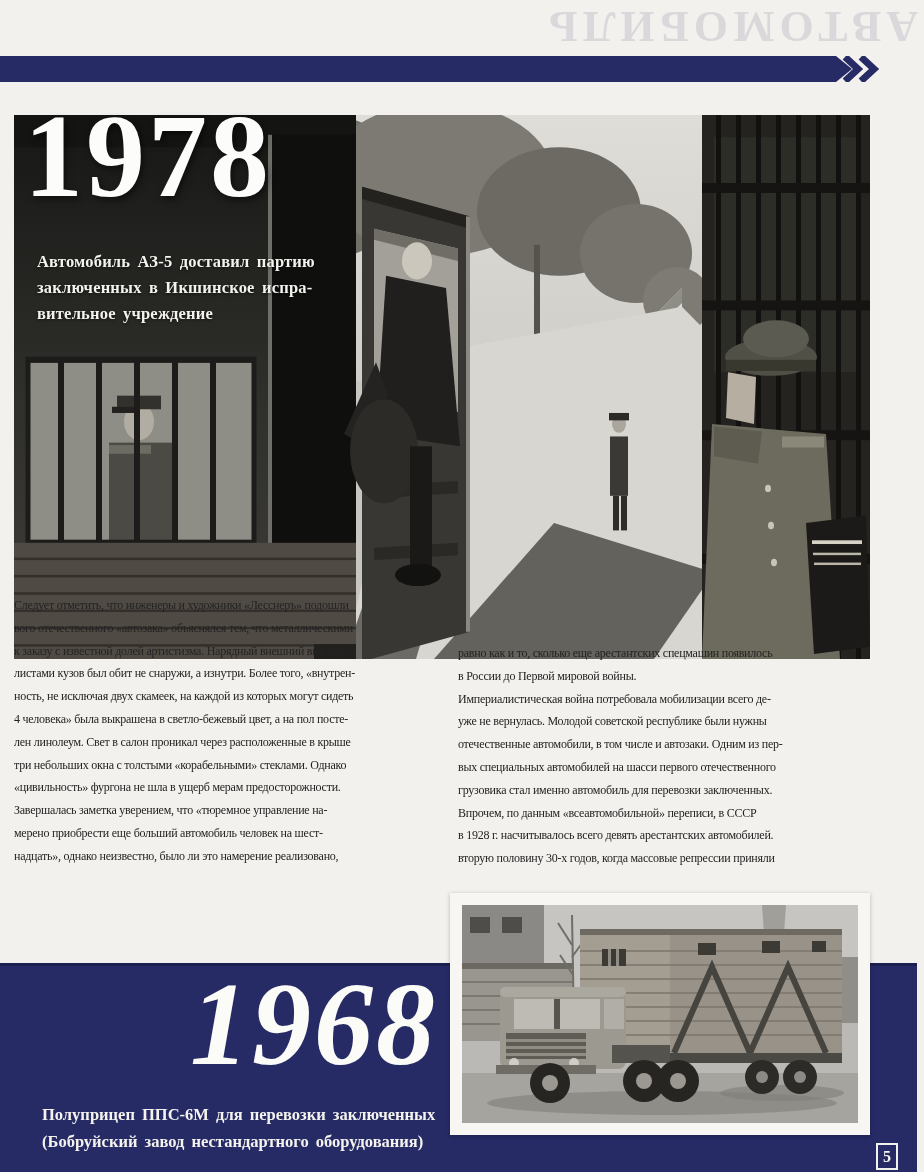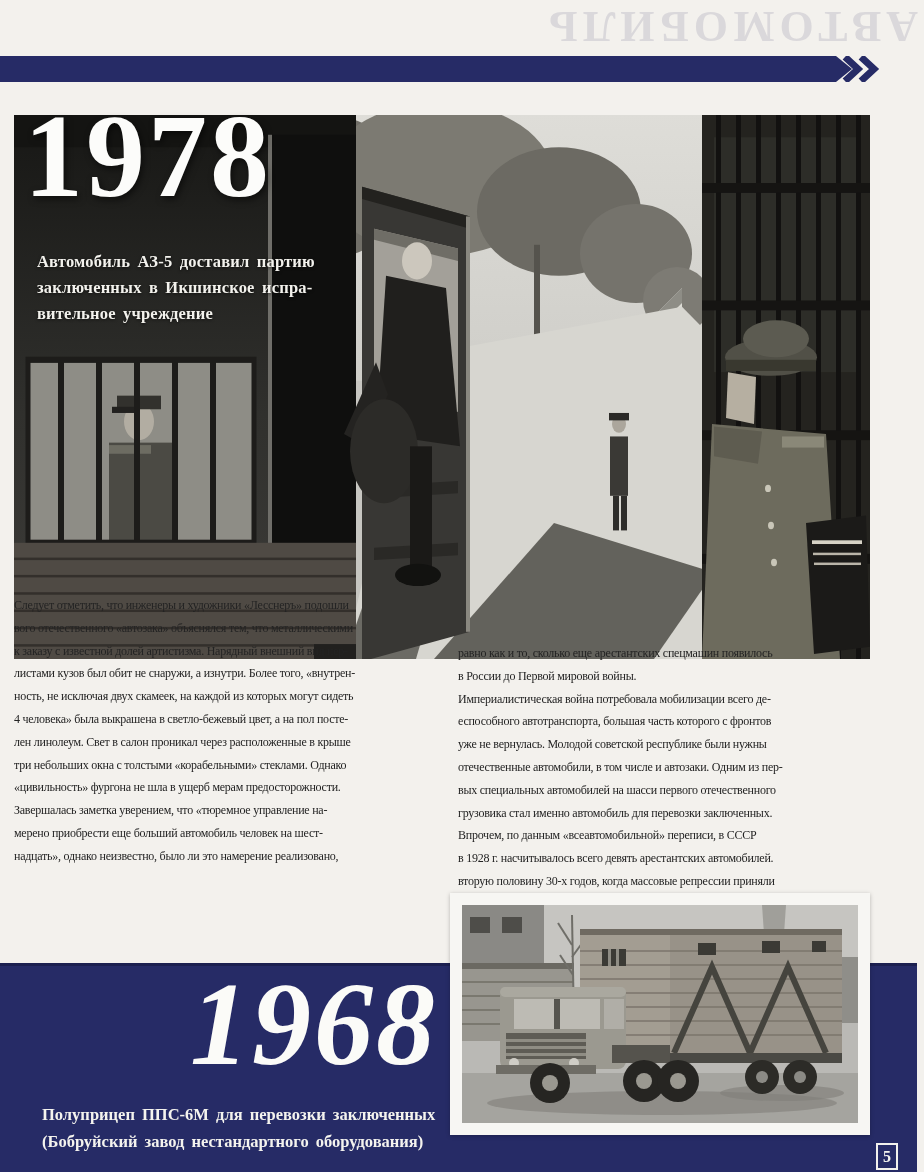--- a/index.html
+++ b/index.html
@@ -201,21 +201,20 @@
       <div class="body-line">три небольших окна с толстыми «корабельными» стеклами. Однако</div>
       <div class="body-line">«цивильность» фургона не шла в ущерб мерам предосторожности.</div>
       <div class="body-line">Завершалась заметка уверением, что «тюремное управление на-</div>
       <div class="body-line">мерено приобрести еще больший автомобиль человек на шест-</div>
       <div class="body-line">надцать», однако неизвестно, было ли это намерение реализовано,</div>
     </div>
     <div class="col col-right">
       <div class="body-line">равно как и то, сколько еще арестантских спецмашин появилось</div>
       <div class="body-line">в России до Первой мировой войны.</div>
       <div class="body-line">Империалистическая война потребовала мобилизации всего де-</div>
-      <div class="body-line">еспособного автотранспорта, большая часть которого с фронтов</div>
       <div class="body-line">уже не вернулась. Молодой советской республике были нужны</div>
       <div class="body-line">отечественные автомобили, в том числе и автозаки. Одним из пер-</div>
       <div class="body-line">вых специальных автомобилей на шасси первого отечественного</div>
       <div class="body-line">грузовика стал именно автомобиль для перевозки заключенных.</div>
       <div class="body-line">Впрочем, по данным «всеавтомобильной» переписи, в СССР</div>
       <div class="body-line">в 1928 г. насчитывалось всего девять арестантских автомобилей.</div>
       <div class="body-line">вторую половину 30-х годов, когда массовые репрессии приняли</div>
     </div>
   </section>
 

